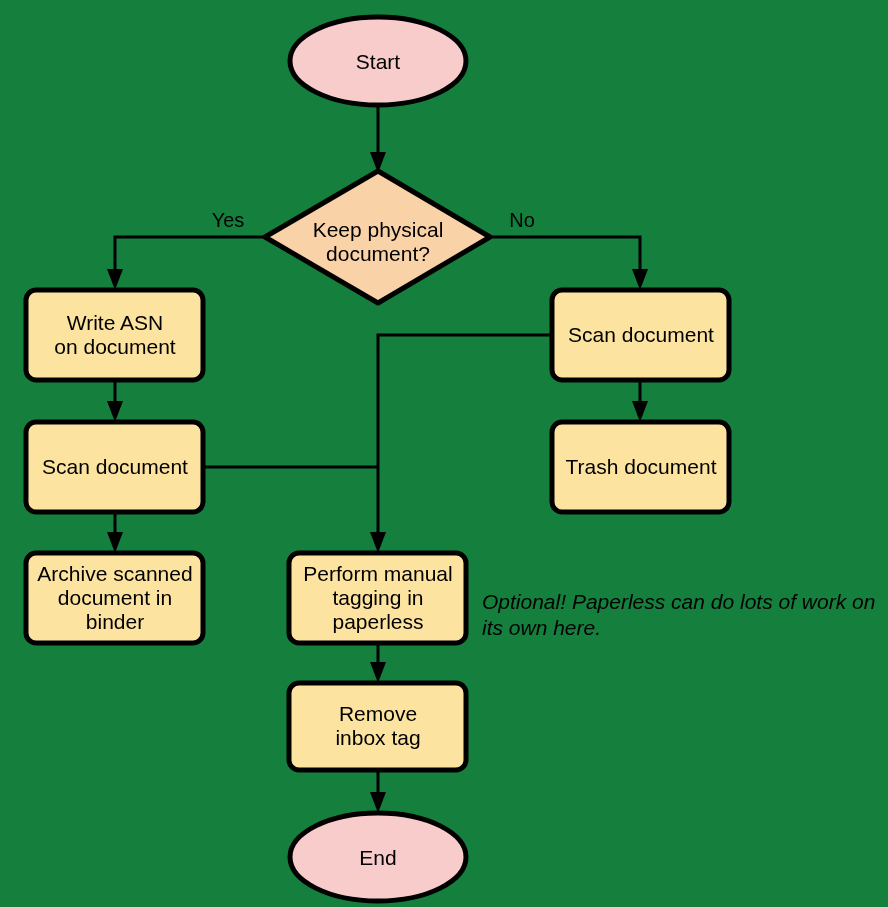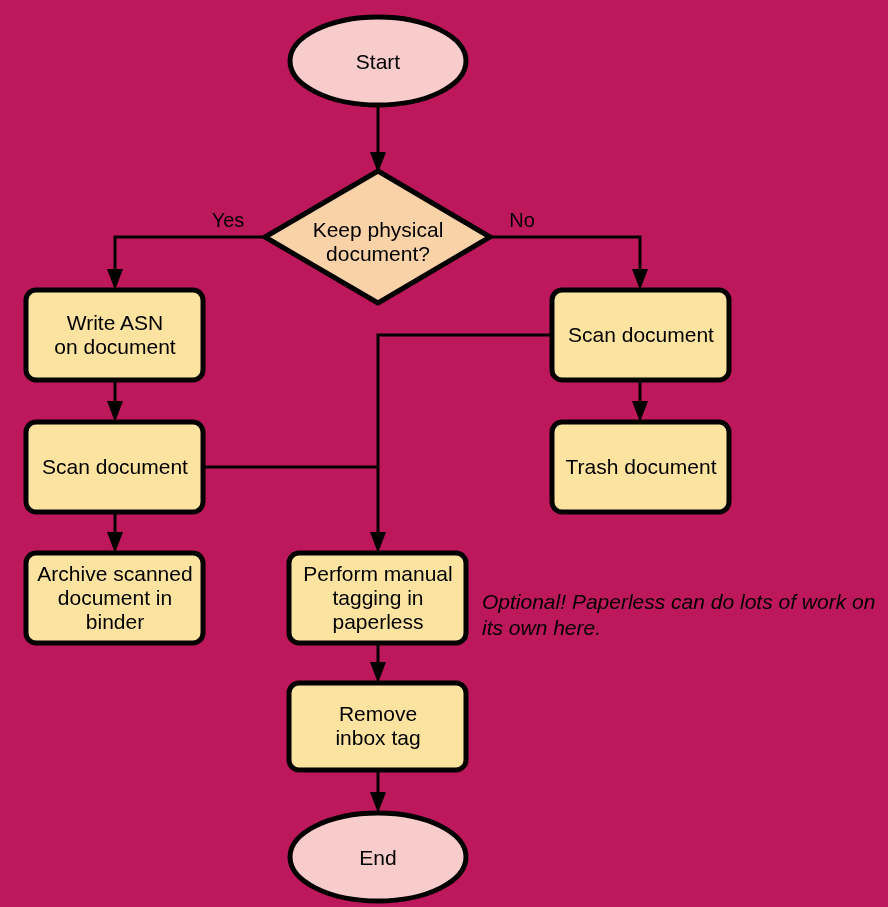--- a/index.html
+++ b/index.html
@@ -10,21 +10,21 @@
   body {
     width: 888px;
     height: 907px;
     font-family: "Liberation Sans", sans-serif;
     overflow: hidden;
   }
   #flowchart-root {
     position: relative;
     width: 888px;
     height: 907px;
-    background: #be185d;
+    background: #15803d;
   }
   svg.chart-canvas {
     display: block;
     width: 888px;
     height: 907px;
   }
   .node-shape {
     stroke: #000000;
     stroke-width: 5;
     stroke-linejoin: round;

